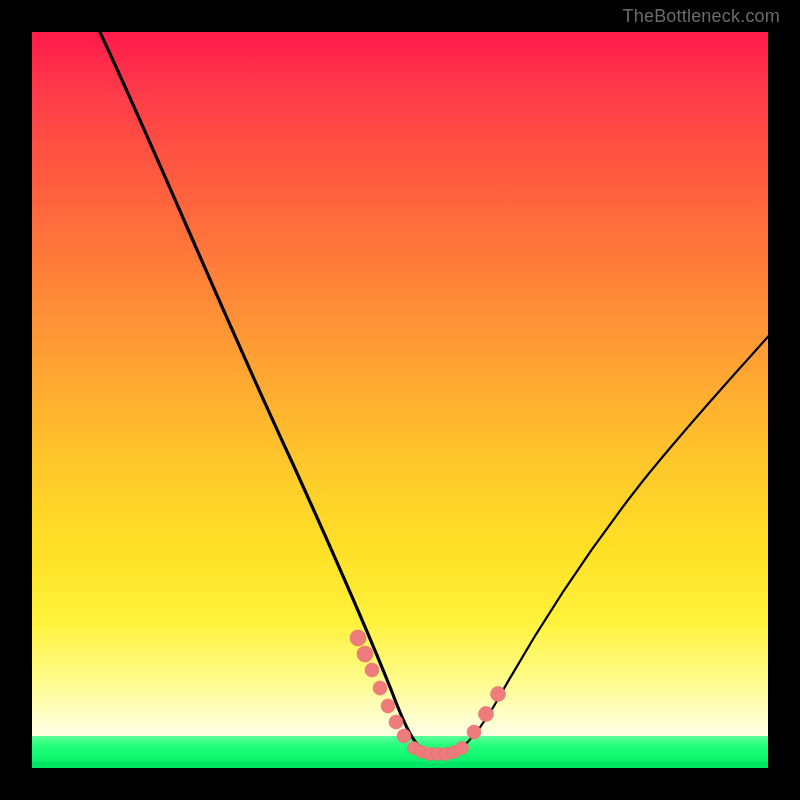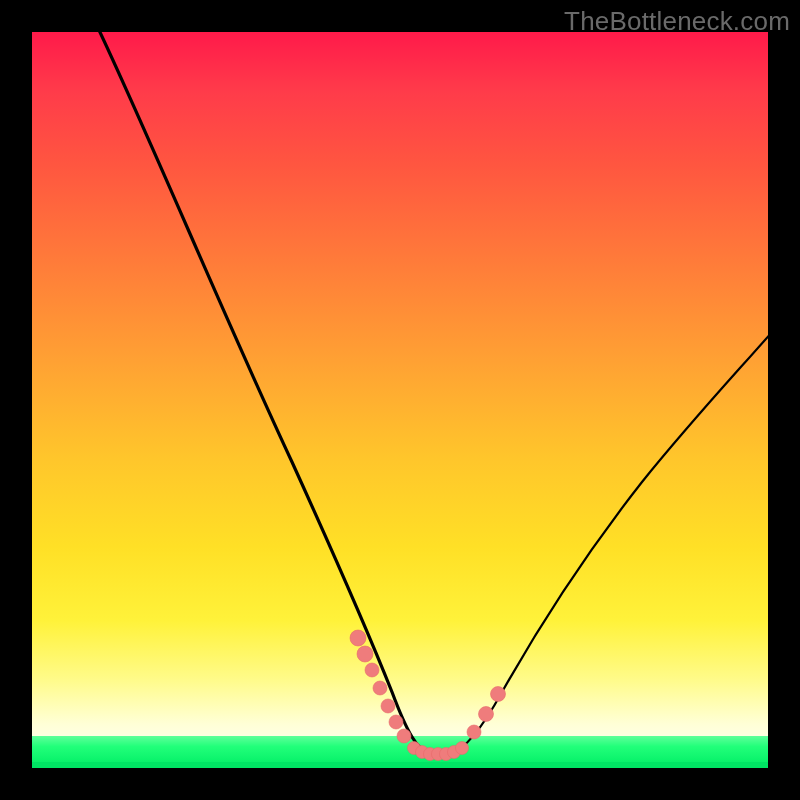--- a/index.html
+++ b/index.html
@@ -66,23 +66,23 @@
     position: absolute;
     left: 0;
     top: 0;
     width: 736px;
     height: 736px;
     overflow: visible;
   }
   .watermark {
     position: absolute;
     top: 6px;
-    right: 10px;
+    right: 20px;
     color: #6a6a6a;
-    font-size: 26px;
+    font-size: 18px;
     font-weight: 500;
     letter-spacing: 0.2px;
     user-select: none;
   }
 </style>
 </head>
 <body>
 
 <div class="frame">
 

